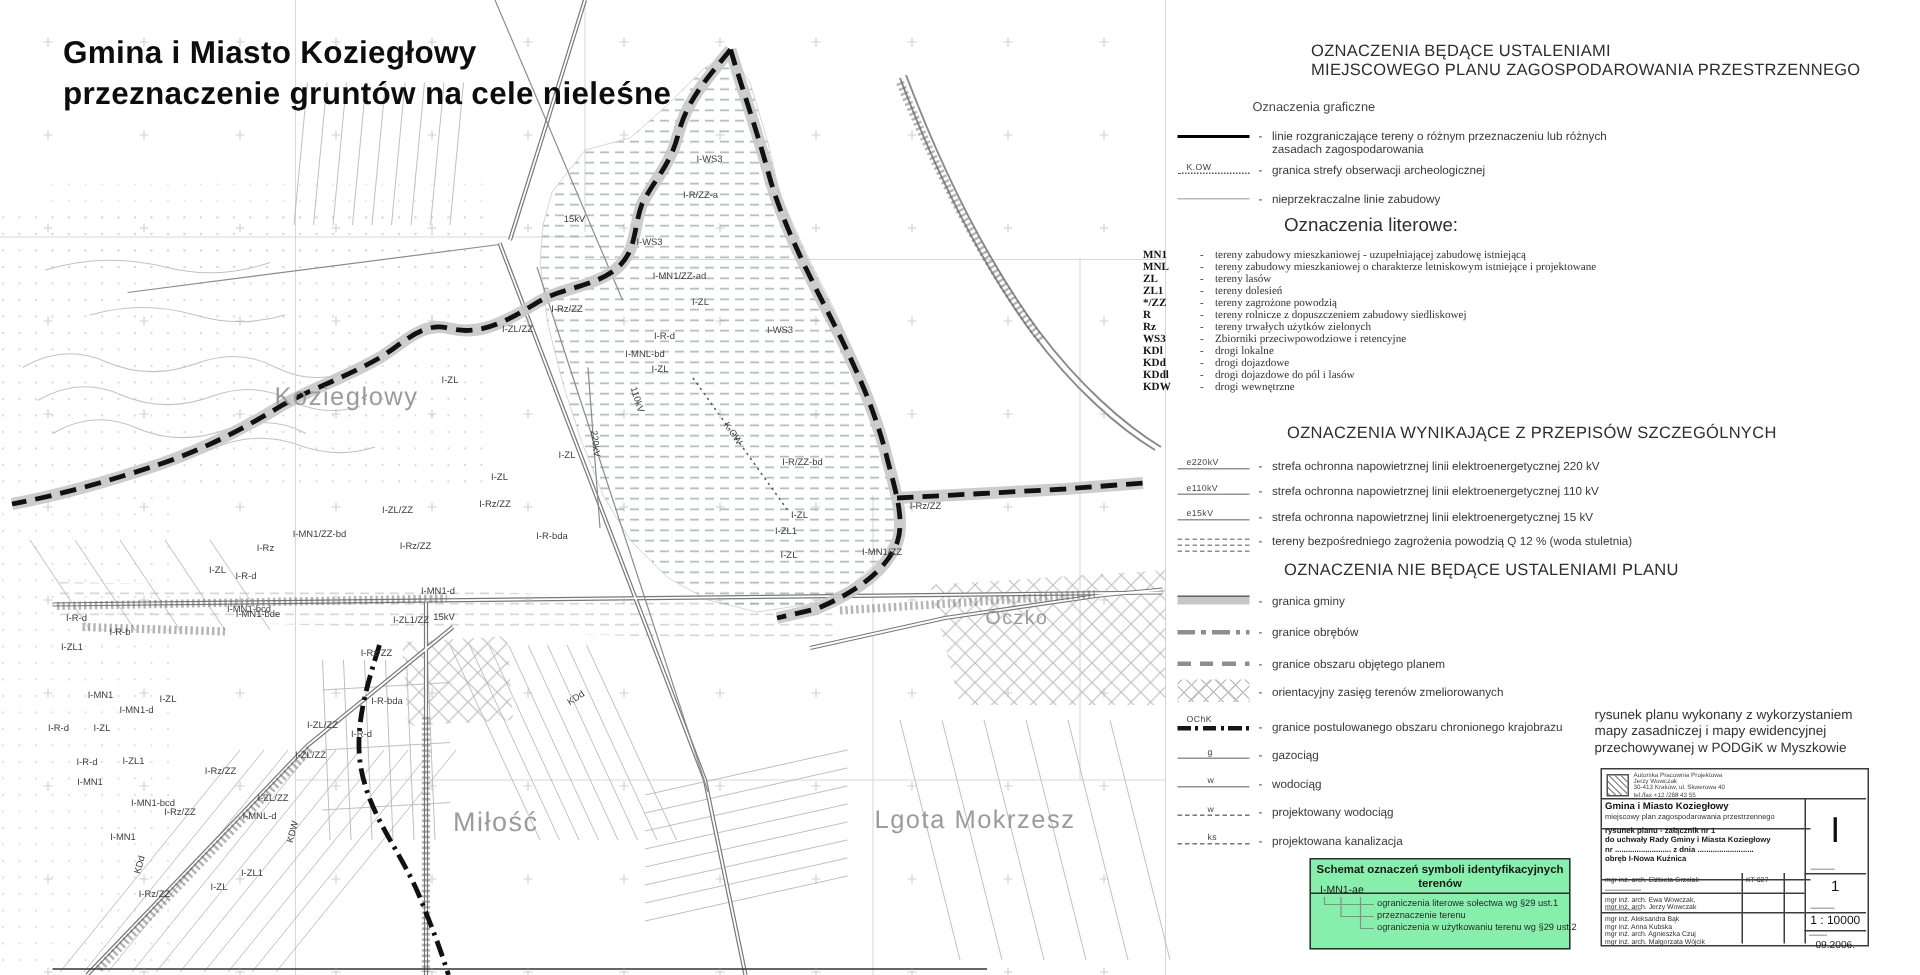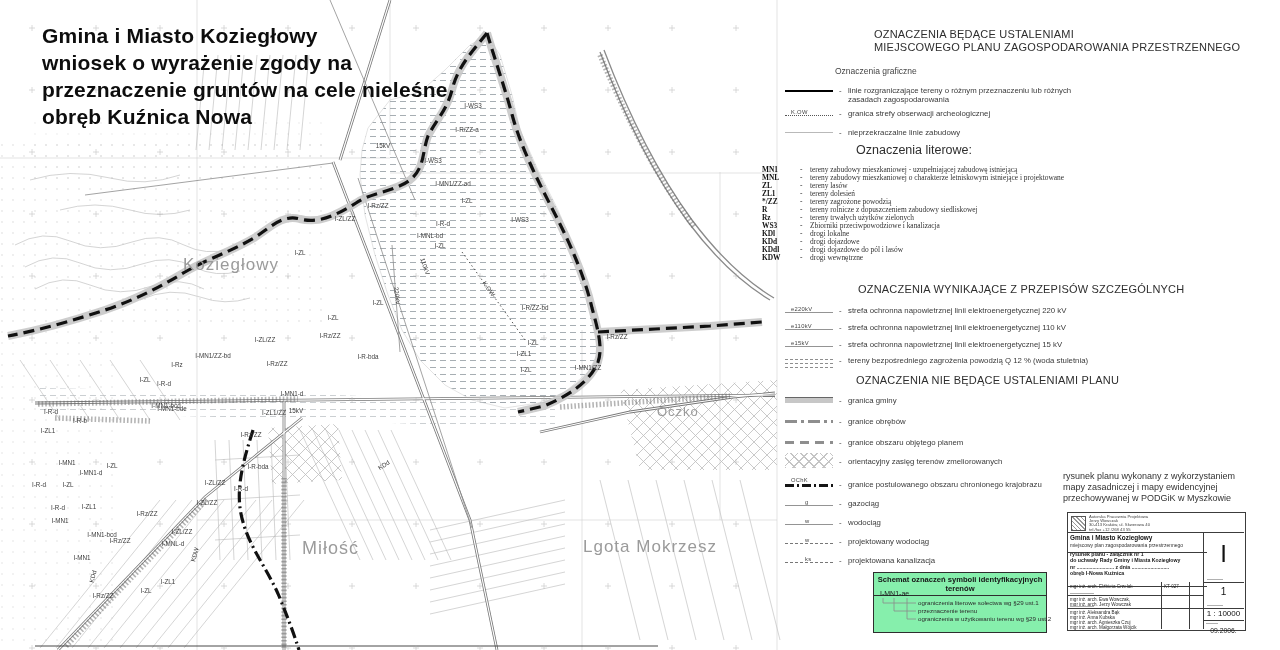--- a/index.html
+++ b/index.html
@@ -313,23 +313,21 @@
         <text x="588" y="370" font-size="6.3" fill="#3c3c3c" text-anchor="middle">I-MN1/ZZ</text>
         <text x="533" y="345" font-size="6.3" fill="#3c3c3c" text-anchor="middle">I-ZL</text>
         <text x="524" y="356" font-size="6.3" fill="#3c3c3c" text-anchor="middle">I-ZL1</text>
         <text x="526" y="372" font-size="6.3" fill="#3c3c3c" text-anchor="middle">I-ZL</text>
         <text x="487" y="290" font-size="6.3" fill="#3c3c3c" text-anchor="middle" transform="rotate(55 487 290)">K.OW</text>
       </g>
   </svg>
 
   <div class="map-title">
     <div>Gmina i Miasto Koziegłowy</div>
-    <div>wniosek o wyrażenie zgody na</div>
     <div>przeznaczenie gruntów na cele nieleśne</div>
-    <div>obręb Kuźnica Nowa</div>
   </div>
 
   <div class="sec-hdr" style="left:874px;top:28px;">
     <div>OZNACZENIA BĘDĄCE USTALENIAMI</div>
     <div>MIEJSCOWEGO PLANU ZAGOSPODAROWANIA PRZESTRZENNEGO</div>
   </div>
   <div class="sub-hdr" style="left:835px;top:66px;">Oznaczenia graficzne</div>
   <div id="graphic-items">
       <div class="grow" style="top: 86px;">
         <span class="sym sym-solid"></span>
@@ -390,21 +388,21 @@
         <span class="dsc">tereny rolnicze z dopuszczeniem zabudowy siedliskowej</span>
       </div>
       <div class="lrow" style="top: 214px;">
         <b>Rz</b>
         <span class="dsh">-</span>
         <span class="dsc">tereny trwałych użytków zielonych</span>
       </div>
       <div class="lrow" style="top: 222px;">
         <b>WS3</b>
         <span class="dsh">-</span>
-        <span class="dsc">Zbiorniki przeciwpowodziowe i kanalizacja</span>
+        <span class="dsc">Zbiorniki przeciwpowodziowe i retencyjne</span>
       </div>
       <div class="lrow" style="top: 230px;">
         <b>KDl</b>
         <span class="dsh">-</span>
         <span class="dsc">drogi lokalne</span>
       </div>
       <div class="lrow" style="top: 238px;">
         <b>KDd</b>
         <span class="dsh">-</span>
         <span class="dsc">drogi dojazdowe</span>

